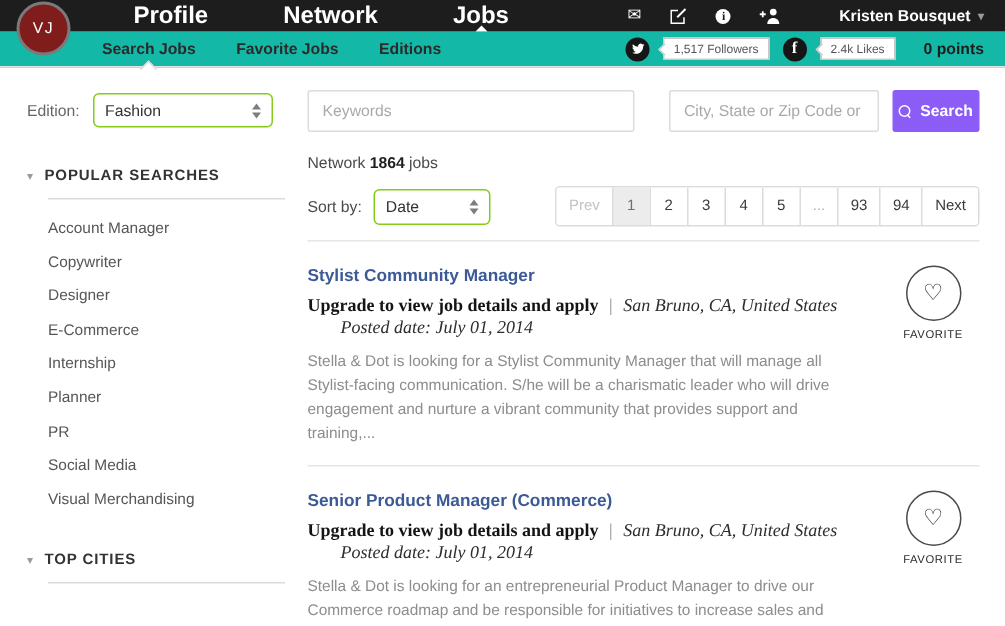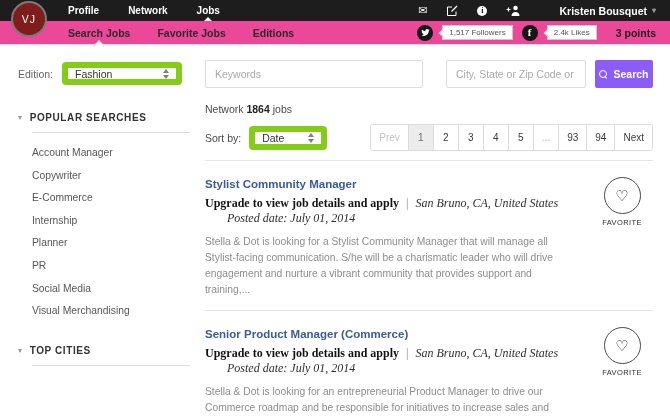--- a/index.html
+++ b/index.html
@@ -5,32 +5,32 @@
   * { margin:0; padding:0; box-sizing:border-box; }
   html,body { width:670px; height:417px; overflow:hidden; background:#fff;
     font-family:"Liberation Sans", sans-serif; -webkit-font-smoothing:antialiased; }
 
   
   .topbar { position:relative; height:21px; background:#1d1d1d; display:flex; align-items:center; z-index:5; }
   .logo { position:absolute; left:11px; top:1px; width:36px; height:36px; border-radius:50%;
     background:#7f1d1d; border:2px solid #7a7a7a; color:#fff; display:flex; align-items:center;
     justify-content:center; font-size:10.5px; letter-spacing:1px; z-index:6; }
   .topnav { display:flex; gap:29px; margin-left:68px; }
-  .topnav a { position:relative; color:#fff; font-size:10px; font-weight:bold; text-decoration:none; line-height:21px; }
+  .topnav a { position:relative; color:#fff; font-size:16px; font-weight:bold; text-decoration:none; line-height:21px;margin-left:21px; }
   .topnav a.active::after { content:""; position:absolute; left:50%; bottom:0; margin-left:-4px;
     border-left:4px solid transparent; border-right:4px solid transparent; border-bottom:4px solid #fff; }
   .topbar-right { margin-left:auto; display:flex; align-items:center; gap:19px; padding-right:14px; }
   .tb-icon { color:#fff; font-size:11px; line-height:1; display:flex; align-items:center; }
   .info-circle { width:10px; height:10px; border-radius:50%; background:#fff; color:#1d1d1d;
     font-size:8px; font-weight:bold; display:flex; align-items:center; justify-content:center; font-family:"Liberation Serif",serif; }
   .username { color:#fff; font-size:10.5px; font-weight:bold; display:flex; align-items:center; gap:5px;padding-left:20px; }
   .username .caret { color:#9a9a9a; font-size:8px; }
 
   
-  .subnav { height:24px; background:#ec4899; border-bottom:1px solid #e2e2e2; display:flex; align-items:center; padding-left:68px; position:relative; }
+  .subnav { height:24px; background:#14b8a6; border-bottom:1px solid #e2e2e2; display:flex; align-items:center; padding-left:68px; position:relative; }
   .subnav-left { display:flex; gap:27px; }
   .subnav-left a { position:relative; color:#2a2a2a; font-size:10.5px; font-weight:bold; text-decoration:none; line-height:24px; }
   .subnav-left a.active::after { content:""; position:absolute; left:50%; bottom:-5px; margin-left:-4px;
     width:7px; height:7px; background:#fff; border-left:1px solid #d8d8d8; border-top:1px solid #d8d8d8; transform:rotate(45deg); }
   .subnav-right { margin-left:auto; display:flex; align-items:center; gap:9px; padding-right:14px; }
   .soc-circle { width:16px; height:16px; border-radius:50%; background:#161616; display:flex; align-items:center; justify-content:center; }
   .soc-circle svg { width:9px; height:9px; fill:#fff; }
   .soc-circle .fb-f { color:#fff; font-family:"Liberation Serif",serif; font-weight:bold; font-size:11px; line-height:1; }
   .soc-badge { position:relative; border:1px solid #c9c9c9; font-size:8px; color:#555; padding:2px 6px; background:#fff; white-space:nowrap; }
   .soc-badge::before { content:""; position:absolute; left:-3px; top:50%; margin-top:-2.5px; width:5px; height:5px;
@@ -38,21 +38,21 @@
   .points { font-size:10.5px; font-weight:bold; color:#1d1d1d; margin-left:10px; }
 
   
   .content { display:flex; }
   .sidebar { width:205px; padding:17px 0 0 18px; flex-shrink:0; }
   .main { flex:1; padding:15px 17px 0 0; }
 
   
   .edition-row { display:flex; align-items:center; gap:9px; }
   .edition-label { font-size:10.5px; color:#666; }
-  .sel-box { display:flex; align-items:center; justify-content:space-between; border:6px solid #84cc16;
+  .sel-box { display:flex; align-items:center; justify-content:space-between; border:1px solid #84cc16;
     border-radius:4px; background:#fff; height:23px; padding:0 7px; font-size:10.5px; color:#333; cursor:default; }
   .edition-select { width:120px; }
   .stepper { display:inline-flex; flex-direction:column; gap:2px; align-items:center; }
   .stepper i { display:block; width:0; height:0; border-left:3px solid transparent; border-right:3px solid transparent; }
   .stepper i.up { border-bottom:4px solid #7d7d7d; }
   .stepper i.dn { border-top:4px solid #7d7d7d; }
 
   .side-section { margin-top:27px; }
   .side-head { display:flex; align-items:center; gap:7px; font-size:10px; font-weight:bold; letter-spacing:.6px; color:#333; }
   .side-head .caret { color:#9a9a9a; font-size:8px; font-weight:normal; }
@@ -154,21 +154,21 @@
     <span class="soc-circle">
       <svg viewBox="0 0 24 24">
           <path d="M23 5.1c-.8.4-1.7.7-2.6.8a4.6 4.6 0 0 0 2-2.5c-.9.5-1.9.9-2.9 1.1a4.5 4.5 0 0 0-7.8 4.1A12.8 12.8 0 0 1 2.4 4a4.5 4.5 0 0 0 1.4 6 4.4 4.4 0 0 1-2-.5v.1c0 2.2 1.5 4 3.6 4.4a4.6 4.6 0 0 1-2 .1 4.5 4.5 0 0 0 4.2 3.1A9 9 0 0 1 1 19.1a12.7 12.7 0 0 0 6.9 2c8.3 0 12.8-6.9 12.8-12.8v-.6c.9-.6 1.6-1.4 2.3-2.6z"></path>
         </svg>
     </span>
     <span class="soc-badge">1,517 Followers</span>
     <span class="soc-circle">
       <span class="fb-f">f</span>
     </span>
     <span class="soc-badge">2.4k Likes</span>
-    <span class="points">3 points</span>
+    <span class="points">0 points</span>
   </div>
 </div>
 
 <div class="content">
 
   <aside class="sidebar">
     <div class="edition-row">
       <span class="edition-label">Edition:</span>
       <div class="sel-box edition-select">
         <span>Fashion</span>
@@ -181,20 +181,21 @@
 
     <div class="side-section">
       <div class="side-head">
         <span class="caret">▾</span>
         <span>POPULAR SEARCHES</span>
       </div>
       <hr class="side-rule">
       <ul class="side-list">
         <li><a href="#">Account Manager</a></li>
         <li><a href="#">Copywriter</a></li>
+        <li><a href="#">Designer</a></li>
         <li><a href="#">E-Commerce</a></li>
         <li><a href="#">Internship</a></li>
         <li><a href="#">Planner</a></li>
         <li><a href="#">PR</a></li>
         <li><a href="#">Social Media</a></li>
         <li><a href="#">Visual Merchandising</a></li>
       </ul>
     </div>
 
     <div class="side-section">

